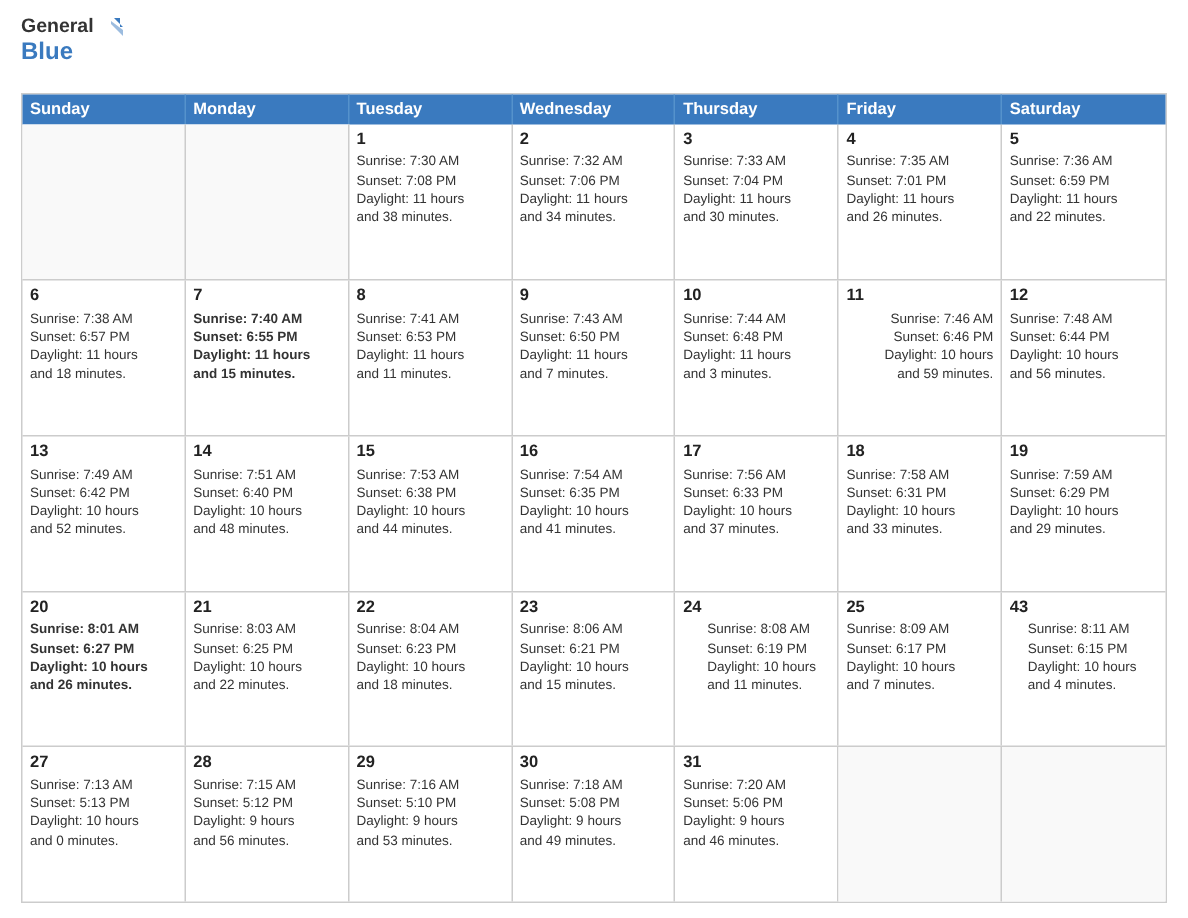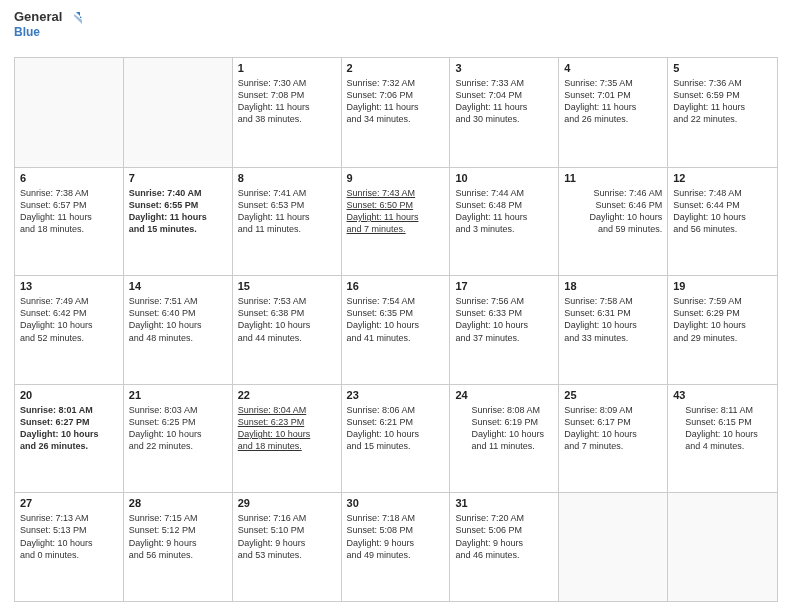--- a/index.html
+++ b/index.html
@@ -101,30 +101,39 @@
 <div class="page">
   <div class="header">
     <div class="logo">
   <div style="line-height:1.1;">
     <div style="font-size:13px;font-weight:bold;color:#333;">General<span style="display:inline-block;width:0;"></span>
       <svg width="16" height="16" viewBox="0 0 16 16" style="vertical-align:middle;margin-left:2px;">
         <polygon points="8,2 14,8 12,8 12,2" fill="#3a7abf"></polygon>
         <polygon points="6,4 14,10 14,14 6,6" fill="#3a7abf" opacity="0.5"></polygon>
       </svg>
     </div>
-    <div style="font-size:12px;font-weight:bold;color:#3a7abf;">Blue</div>
+    <div style="font-size:16px;font-weight:bold;color:#3a7abf;">Blue</div>
   </div>
 </div>
     <div class="title-block">
       <div class="month-title"></div>
       <div class="location"></div>
     </div>
   </div>
 
   <div class="calendar">
+    <div class="cal-header">
+    <div class="cal-header-cell">Sunday</div>
+        <div class="cal-header-cell">Monday</div>
+        <div class="cal-header-cell">Tuesday</div>
+        <div class="cal-header-cell">Wednesday</div>
+        <div class="cal-header-cell">Thursday</div>
+        <div class="cal-header-cell">Friday</div>
+        <div class="cal-header-cell">Saturday</div>
+      </div>
     <div class="cal-body">
     <div class="cal-week">
           <div class="cal-cell empty"></div>
           <div class="cal-cell empty"></div>
           <div class="cal-cell">
             <div class="day-num">1</div>
             <div class="day-info" style="white-space: pre-line;">Sunrise: 7:30 AM
 Sunset: 7:08 PM
 Daylight: 11 hours
 and 38 minutes.</div>
@@ -175,21 +184,21 @@
           </div>
           <div class="cal-cell">
             <div class="day-num">8</div>
             <div class="day-info" style="white-space: pre-line;">Sunrise: 7:41 AM
 Sunset: 6:53 PM
 Daylight: 11 hours
 and 11 minutes.</div>
           </div>
           <div class="cal-cell">
             <div class="day-num">9</div>
-            <div class="day-info" style="white-space: pre-line; text-decoration: underline;">Sunrise: 7:43 AM
+            <div class="day-info" style="white-space: pre-line;">Sunrise: 7:43 AM
 Sunset: 6:50 PM
 Daylight: 11 hours
 and 7 minutes.</div>
           </div>
           <div class="cal-cell">
             <div class="day-num">10</div>
             <div class="day-info" style="white-space: pre-line;">Sunrise: 7:44 AM
 Sunset: 6:48 PM
 Daylight: 11 hours
 and 3 minutes.</div>
@@ -270,21 +279,21 @@
           </div>
           <div class="cal-cell">
             <div class="day-num">21</div>
             <div class="day-info" style="white-space: pre-line;">Sunrise: 8:03 AM
 Sunset: 6:25 PM
 Daylight: 10 hours
 and 22 minutes.</div>
           </div>
           <div class="cal-cell">
             <div class="day-num">22</div>
-            <div class="day-info" style="white-space: pre-line; text-decoration: underline;">Sunrise: 8:04 AM
+            <div class="day-info" style="white-space: pre-line;">Sunrise: 8:04 AM
 Sunset: 6:23 PM
 Daylight: 10 hours
 and 18 minutes.</div>
           </div>
           <div class="cal-cell">
             <div class="day-num">23</div>
             <div class="day-info" style="white-space: pre-line;">Sunrise: 8:06 AM
 Sunset: 6:21 PM
 Daylight: 10 hours
 and 15 minutes.</div>

